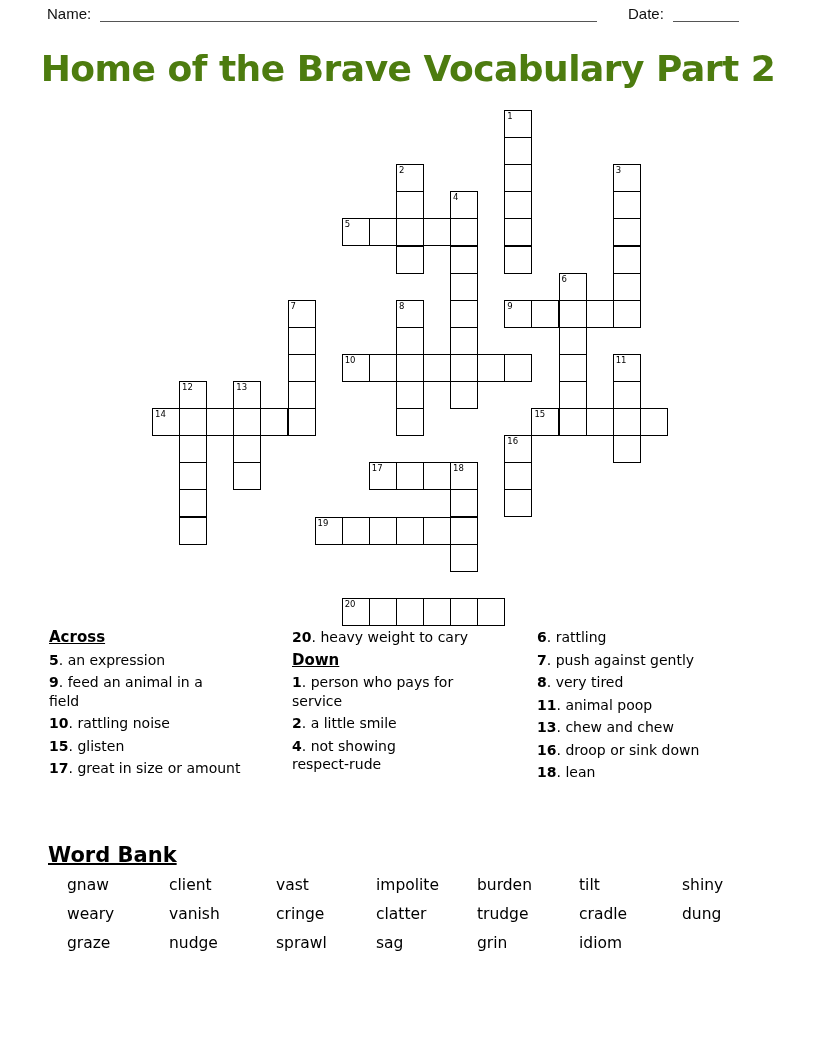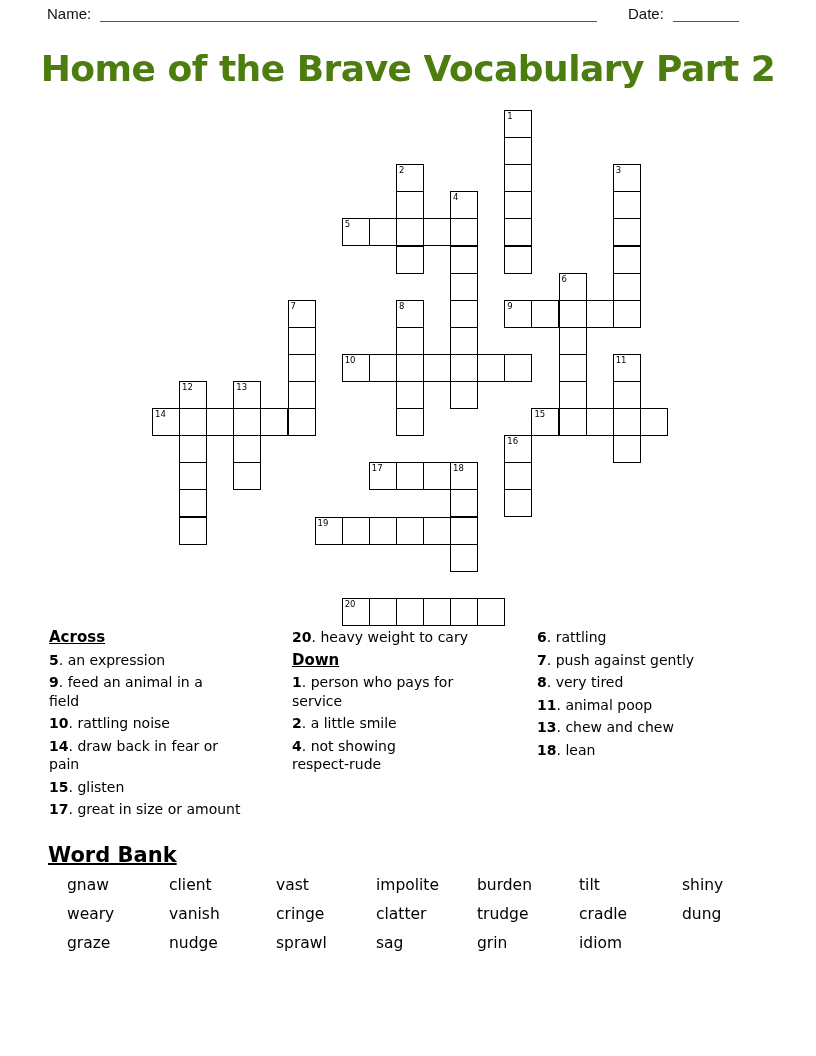--- a/index.html
+++ b/index.html
@@ -187,42 +187,41 @@
       <div class="cell" style="left: 298.1px; top: 487.8px;"></div>
       <div class="cell" style="left: 325.2px; top: 487.8px;"></div>
     </div>
 
   <div class="clue-col" id="clue-col-1">
     <p class="clue-heading">Across</p>
     <p class="clue"><b class="cnum">5</b><span class="ctext">an expression</span></p>
     <p class="clue"><b class="cnum">9</b><span class="ctext">feed an animal in a
 field</span></p>
     <p class="clue"><b class="cnum">10</b><span class="ctext">rattling noise</span></p>
-    <p class="clue"><b class="cnum">14</b><span class="ctext">draw back in fear or
-pain</span></p>
     <p class="clue"><b class="cnum">15</b><span class="ctext">glisten</span></p>
     <p class="clue"><b class="cnum">17</b><span class="ctext">great in size or amount</span></p>
   </div>
 
   <div class="clue-col" id="clue-col-2">
     <p class="clue"><b class="cnum">20</b><span class="ctext">heavy weight to cary</span></p>
     <p class="clue-heading">Down</p>
     <p class="clue"><b class="cnum">1</b><span class="ctext">person who pays for
 service</span></p>
     <p class="clue"><b class="cnum">2</b><span class="ctext">a little smile</span></p>
     <p class="clue"><b class="cnum">4</b><span class="ctext">not showing
 respect-rude</span></p>
   </div>
 
   <div class="clue-col" id="clue-col-3">
     <p class="clue"><b class="cnum">6</b><span class="ctext">rattling</span></p>
     <p class="clue"><b class="cnum">7</b><span class="ctext">push against gently</span></p>
     <p class="clue"><b class="cnum">8</b><span class="ctext">very tired</span></p>
     <p class="clue"><b class="cnum">11</b><span class="ctext">animal poop</span></p>
     <p class="clue"><b class="cnum">13</b><span class="ctext">chew and chew</span></p>
+    <p class="clue"><b class="cnum">16</b><span class="ctext">droop or sink down</span></p>
     <p class="clue"><b class="cnum">18</b><span class="ctext">lean</span></p>
   </div>
 
   <div id="wb-heading">Word Bank</div>
   <div id="word-bank">
     <span>gnaw</span>
     <span>client</span>
     <span>vast</span>
     <span>impolite</span>
     <span>burden</span>

